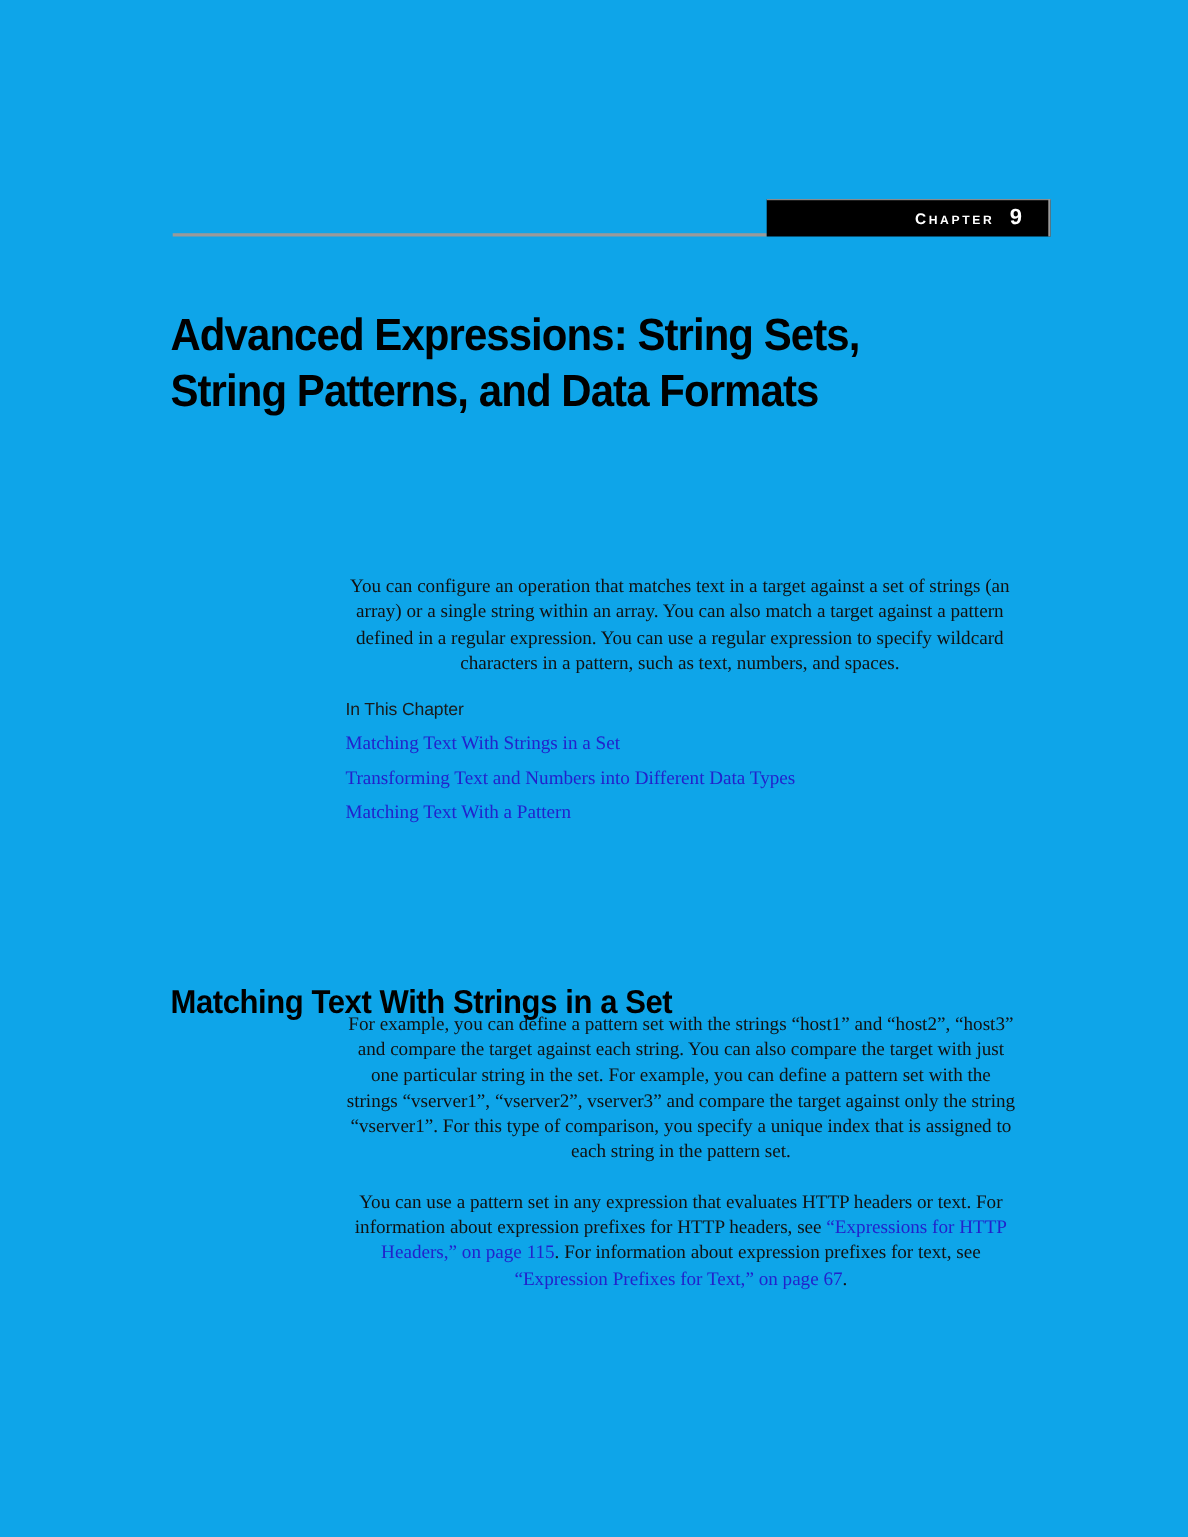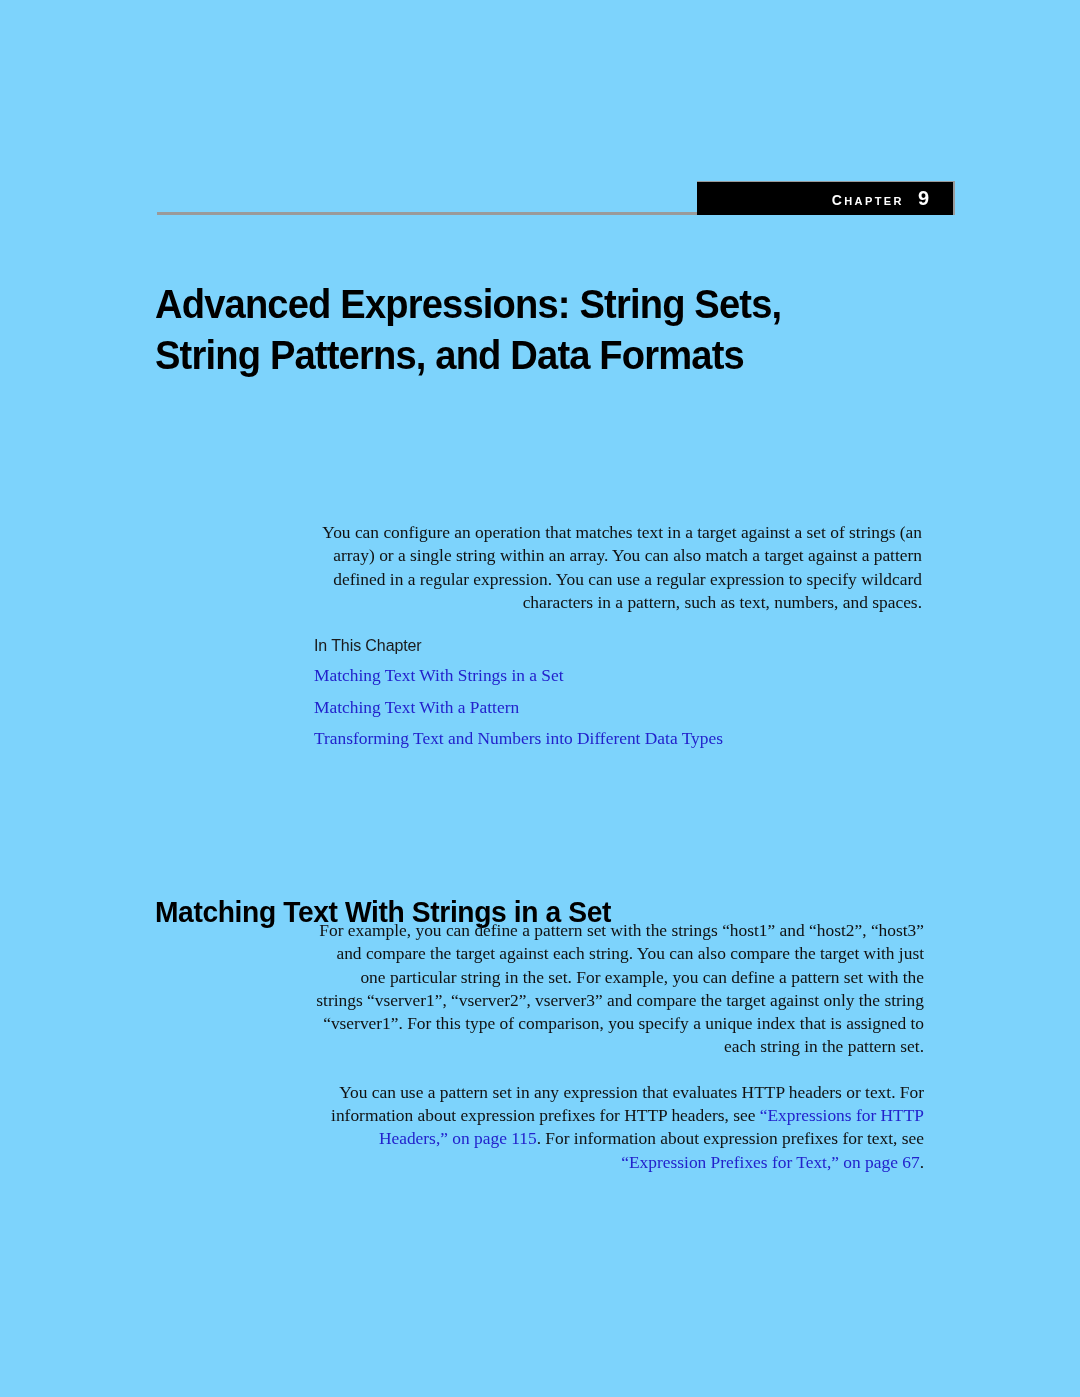--- a/index.html
+++ b/index.html
@@ -4,21 +4,21 @@
 <style>
   html, body {
     margin: 0;
     padding: 0;
     background: #ffffff;
   }
   .page {
     position: relative;
     width: 1080px;
     height: 1397px;
-    background: #7dd3fc;
+    background: #0ea5e9;
     overflow: hidden;
     font-family: "Liberation Serif", "DejaVu Serif", serif;
     -webkit-font-smoothing: antialiased;
   }
 
   
   .chapter-header {
     position: absolute;
     left: 157px;
     top: 181px;
@@ -89,21 +89,21 @@
     position: absolute;
     left: 314px;
     top: 521px;
     width: 608px;
   }
   p.body {
     margin: 0 0 22px 0;
     font-size: 17.4px;
     line-height: 23.3px;
     color: #111111;
-    text-align: right;
+    text-align: center;
   }
 
   
   .itc-label {
     margin: 0 0 9px 0;
     font-family: "Liberation Sans Narrow", "Liberation Sans", "DejaVu Sans", sans-serif;
     font-size: 16px;
     line-height: 19px;
     color: #1a1a1a;
     letter-spacing: -0.1px;
@@ -164,22 +164,22 @@
     <span class="tline">Advanced Expressions: String Sets,</span>
     <span class="tline">String Patterns, and Data Formats</span>
   </h1>
 
   <div class="body-col">
     <p class="body">You can configure an operation that matches text in a target against a set of strings (an array) or a single string within an array. You can also match a target against a pattern defined in a regular expression. You can use a regular expression to specify wildcard characters in a pattern, such as text, numbers, and spaces.</p>
 
     <p class="itc-label">In This Chapter</p>
     <ul class="itc-list">
       <li><a class="xref" href="#">Matching Text With Strings in a Set</a></li>
+      <li><a class="xref" href="#">Transforming Text and Numbers into Different Data Types</a></li>
       <li><a class="xref" href="#">Matching Text With a Pattern</a></li>
-      <li><a class="xref" href="#">Transforming Text and Numbers into Different Data Types</a></li>
     </ul>
   </div>
 
   <h2 class="section-heading">Matching Text With Strings in a Set</h2>
 
   <div class="section-col">
     <p class="body">For example, you can define a pattern set with the strings “host1” and “host2”, “host3” and compare the target against each string. You can also compare the target with just one particular string in the set. For example, you can define a pattern set with the strings “vserver1”, “vserver2”, vserver3” and compare the target against only the string “vserver1”. For this type of comparison, you specify a unique index that is assigned to each string in the pattern set.</p>
     <p class="body"><span>You can use a pattern set in any expression that evaluates HTTP headers or text. For information about expression prefixes for HTTP headers, see </span><a class="xref" href="#">“Expressions for HTTP Headers,” on page 115</a><span>. For information about expression prefixes for text, see </span><a class="xref" href="#">“Expression Prefixes for Text,” on page 67</a><span>.</span></p>
   </div>
 

